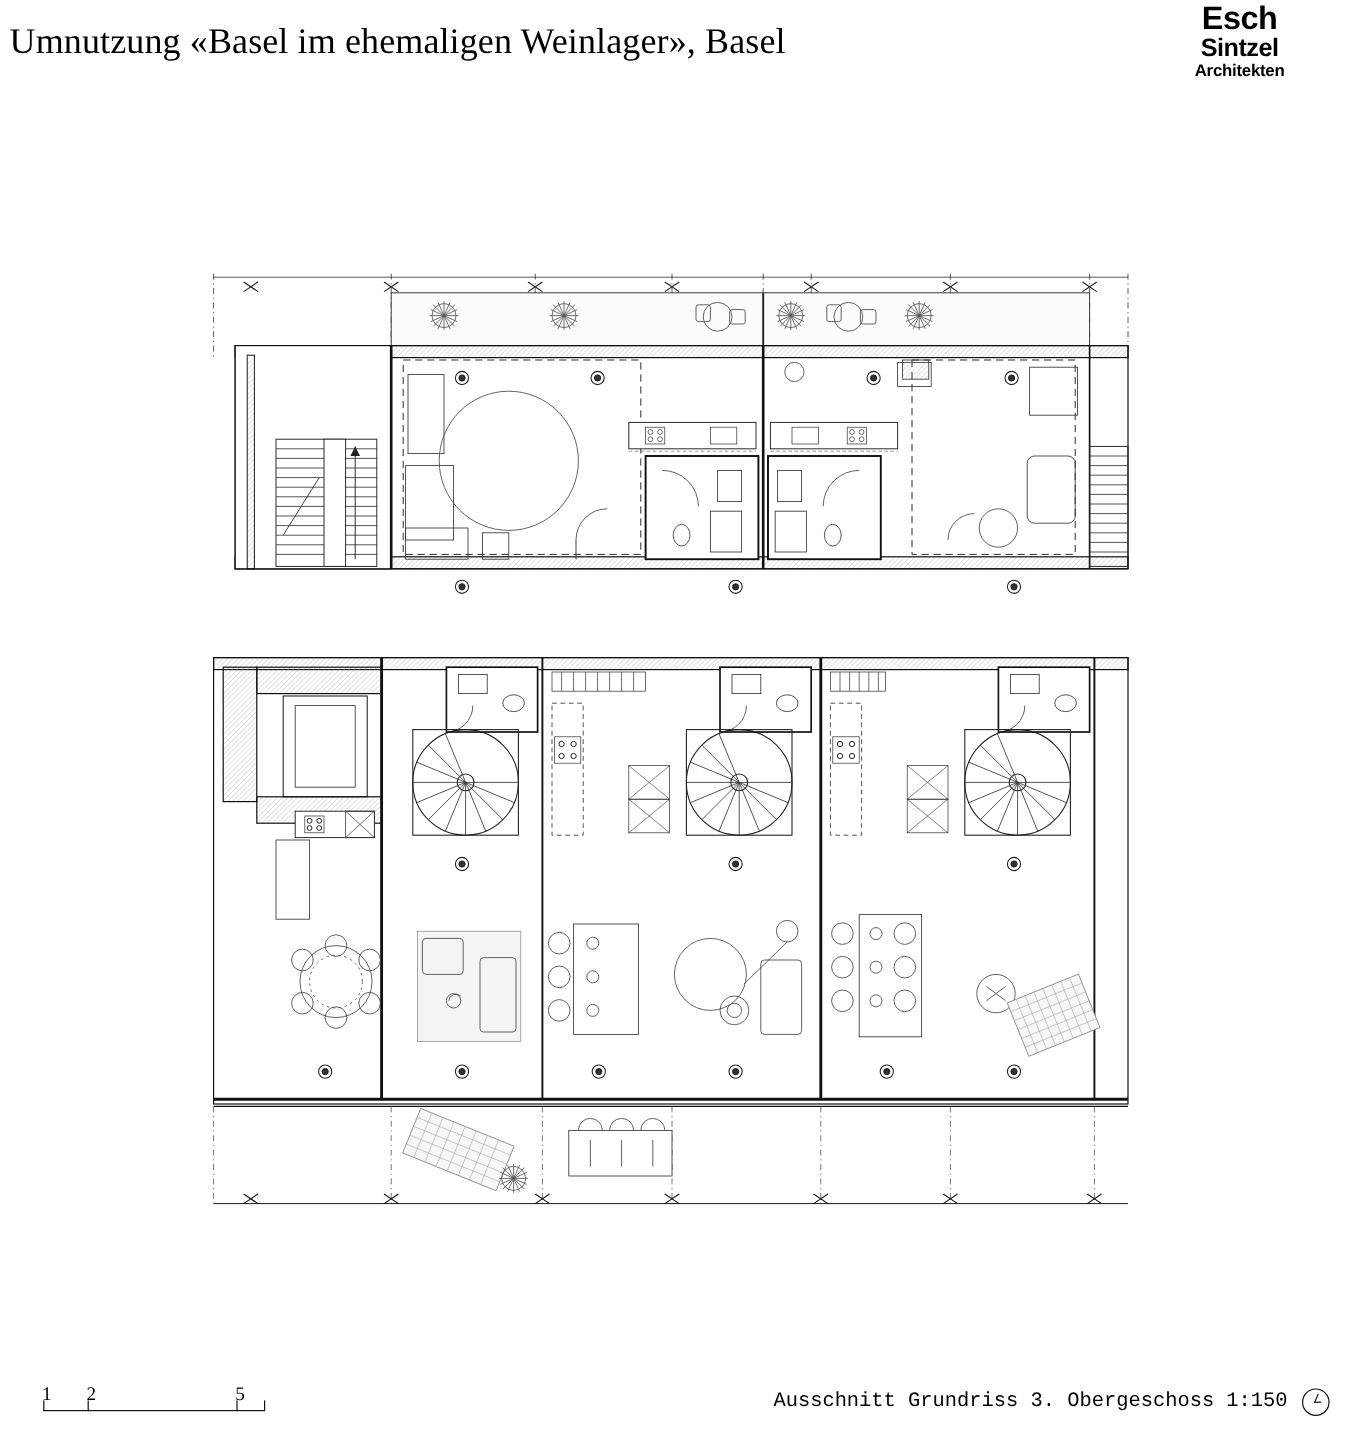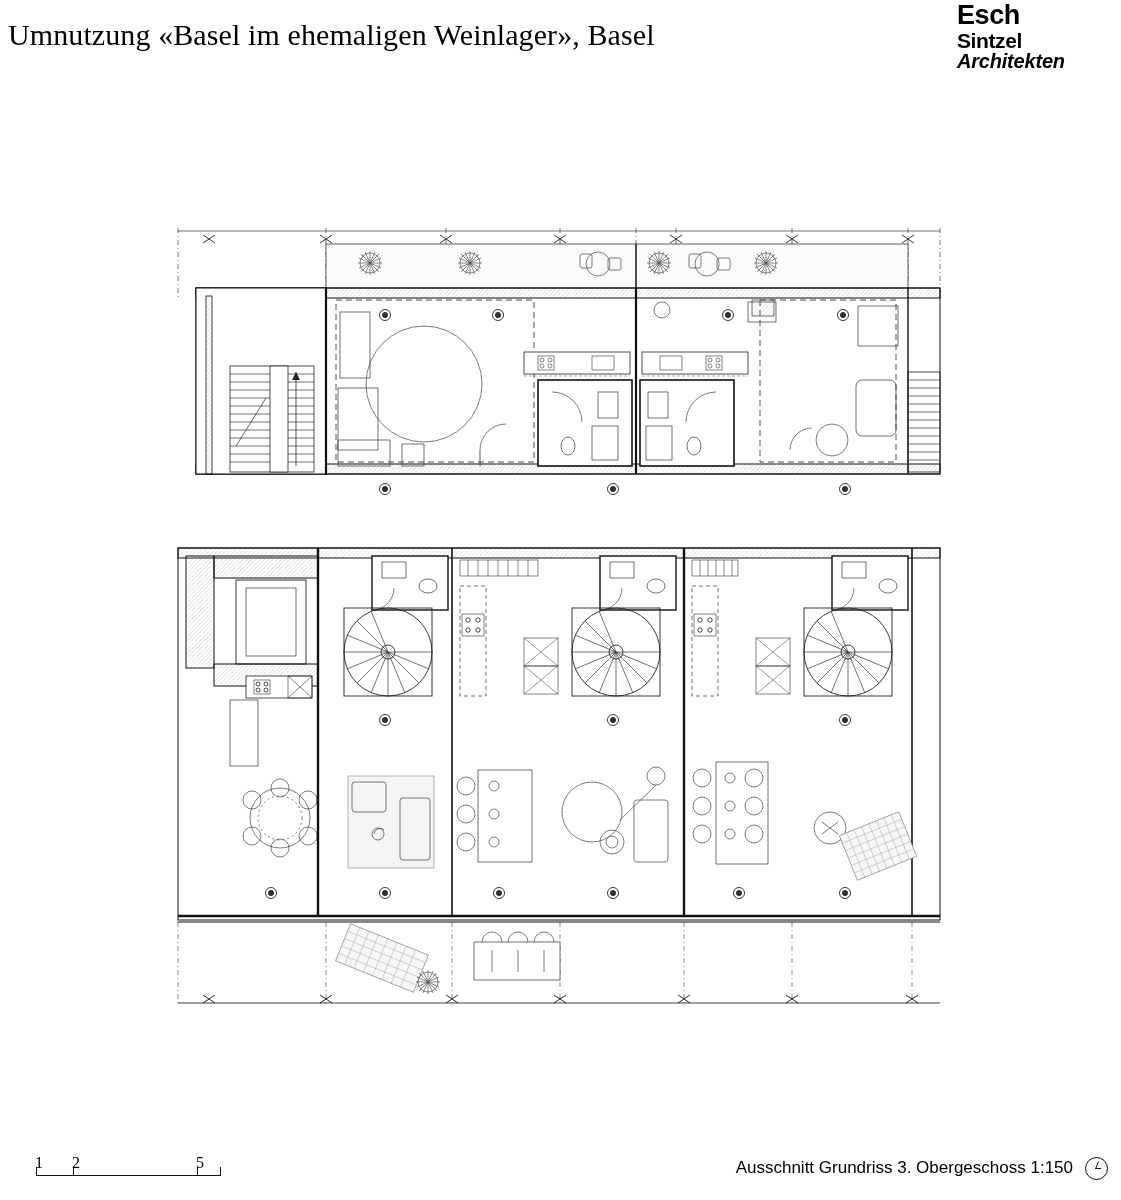--- a/index.html
+++ b/index.html
@@ -25,35 +25,35 @@
     font-size: 30px;
     letter-spacing: 0.1px;
     white-space: nowrap;
   }
 
   .logo {
     position: absolute;
     right: 12px;
     top: 2px;
     width: 152px;
-    text-align: left;
+    text-align: center;
     font-family: "Liberation Sans", sans-serif;
     font-weight: bold;
     line-height: 1.03;
   }
   .logo .l1 { font-size: 27px; letter-spacing: -0.4px; }
   .logo .l2 { font-size: 21px; letter-spacing: -0.4px; }
-  .logo .l3 { font-size: 20px; letter-spacing: -0.2px; font-style: italic; }
+  .logo .l3 { font-size: 14px; letter-spacing: -0.2px; }
 
   
   .caption {
     position: absolute;
     right: 48px;
     bottom: 22px;
-    font-family: Liberation Sans, sans-serif;
+    font-family: Liberation Mono, monospace;
     font-size: 17px;
     white-space: nowrap;
   }
   .north-mark {
     position: absolute;
     right: 13px;
     bottom: 20px;
     width: 21px;
     height: 21px;
     border: 1px solid #111;

